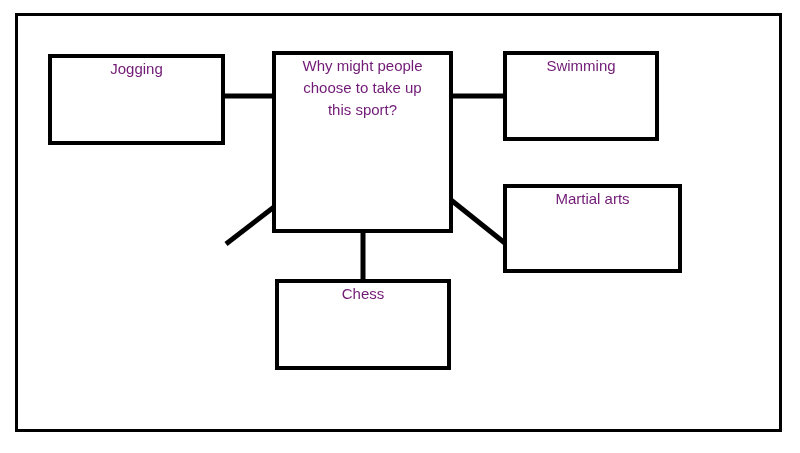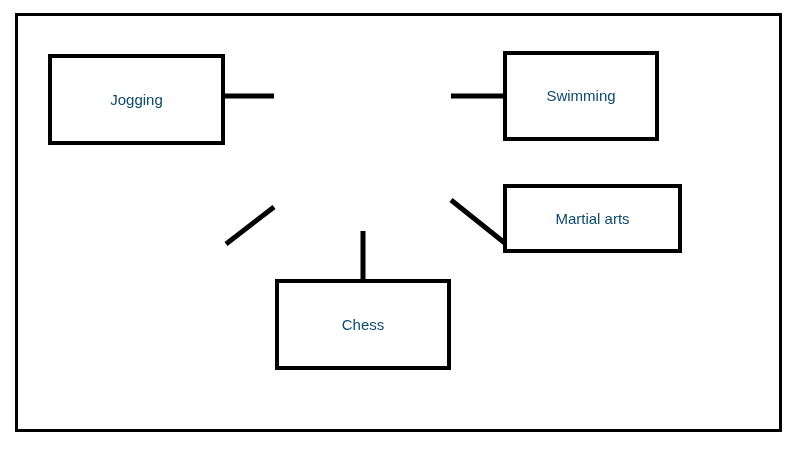--- a/index.html
+++ b/index.html
@@ -30,24 +30,23 @@
     box-sizing: border-box;
     background: #ffffff;
   }
   
   .node {
     position: absolute;
     box-sizing: border-box;
     border: 4px solid #000000;
     background: #ffffff;
     display: flex;
-    align-items: center;
     justify-content: center;
     text-align: center;
-    color: #0c4a6e;
+    color: #701a75;
     font-size: 15px;
     line-height: 1.45;
     z-index: 3;
   }
   .node .node-label {
     display: block;
     padding: 0 8px;
     white-space: pre-line;
   }
   
@@ -75,21 +74,21 @@
   #node-swimming {
     left: 503px;
     top: 51px;
     width: 156px;
     height: 90px;
   }
   #node-martial-arts {
     left: 503px;
     top: 184px;
     width: 179px;
-    height: 69px;
+    height: 89px;
   }
   
   #node-chess {
     left: 275px;
     top: 279px;
     width: 176px;
     height: 91px;
   }
   
   #connectors {
@@ -114,20 +113,25 @@
     <line x1="226" y1="244" x2="274" y2="207" stroke="#000000" stroke-width="5"></line>
     <line x1="451" y1="200" x2="506" y2="244" stroke="#000000" stroke-width="5"></line>
     <line x1="363" y1="231" x2="363" y2="281" stroke="#000000" stroke-width="5"></line>
   </svg>
 
   <div class="node" id="node-jogging">
     <span class="node-label">Jogging</span>
   </div>
 
 
+  <div class="node" id="node-center">
+    <span class="node-label">Why might people
+choose to take up
+this sport?</span>
+  </div>
 
   <div class="node" id="node-swimming">
     <span class="node-label">Swimming</span>
   </div>
 
   <div class="node" id="node-martial-arts">
     <span class="node-label">Martial arts</span>
   </div>
 
   <div class="node" id="node-chess">

